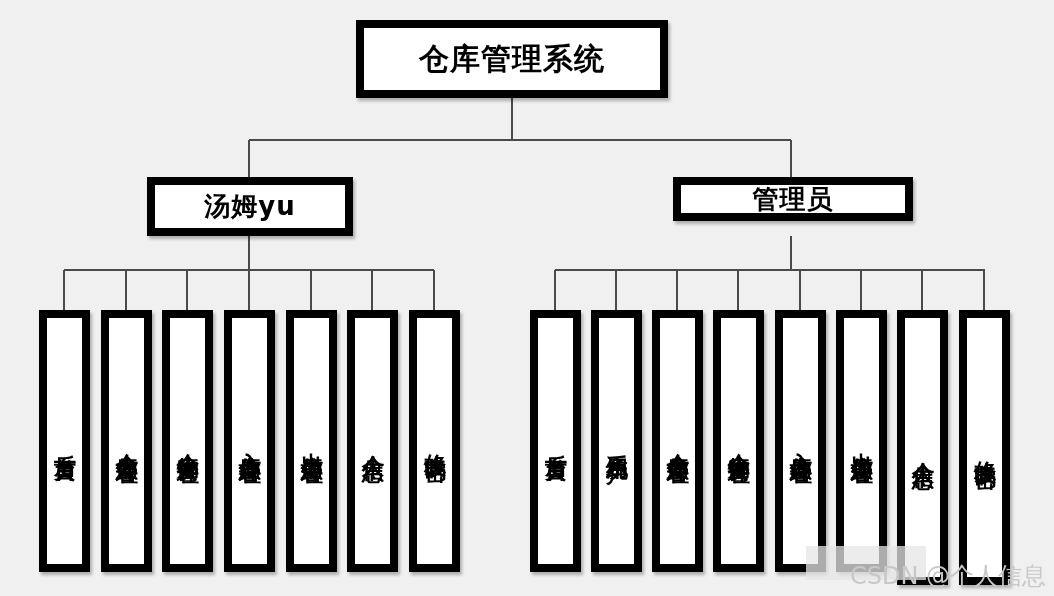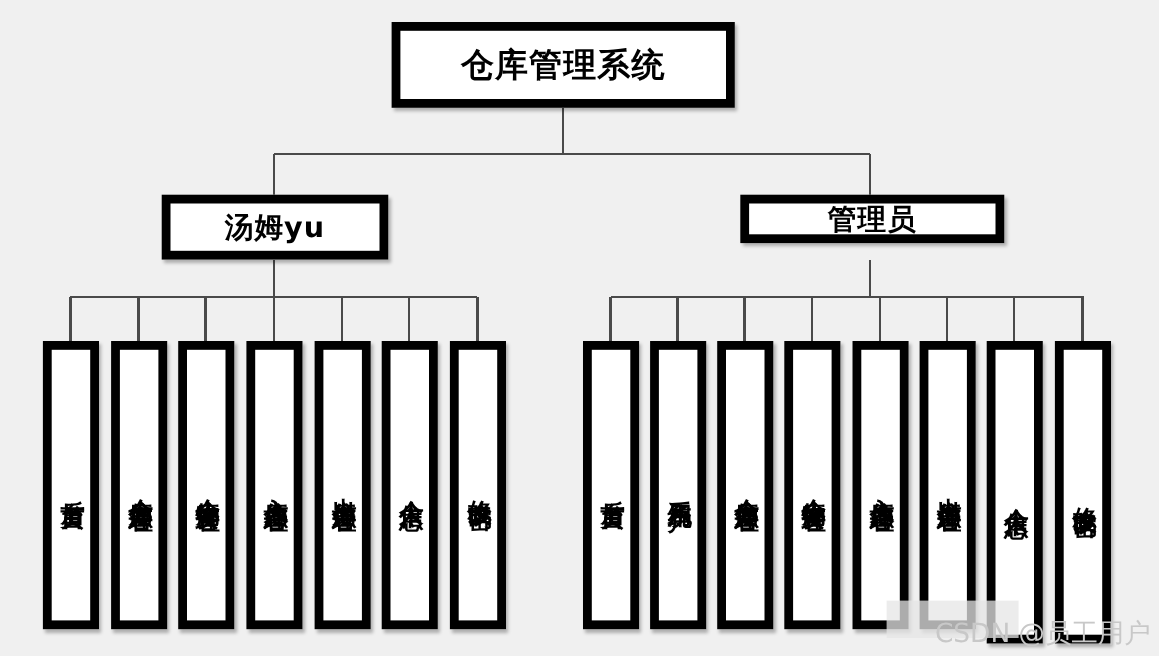--- a/index.html
+++ b/index.html
@@ -182,15 +182,15 @@
     <span class="vtext">出库信息管理</span>
   </div>
   <div class="node leaf" style="left:897px; top:310px; width:51px; height:275px;">
     <span class="vtext">个人信息</span>
   </div>
   <div class="node leaf" style="left:959px; top:310px; width:51px; height:275px;">
     <span class="vtext">修改密码</span>
   </div>
 
   <div id="watermark-badge"></div>
-  <div id="watermark">CSDN @员工用户</div>
+  <div id="watermark">CSDN @个人信息</div>
 
 </div>
 
 </body></html>

